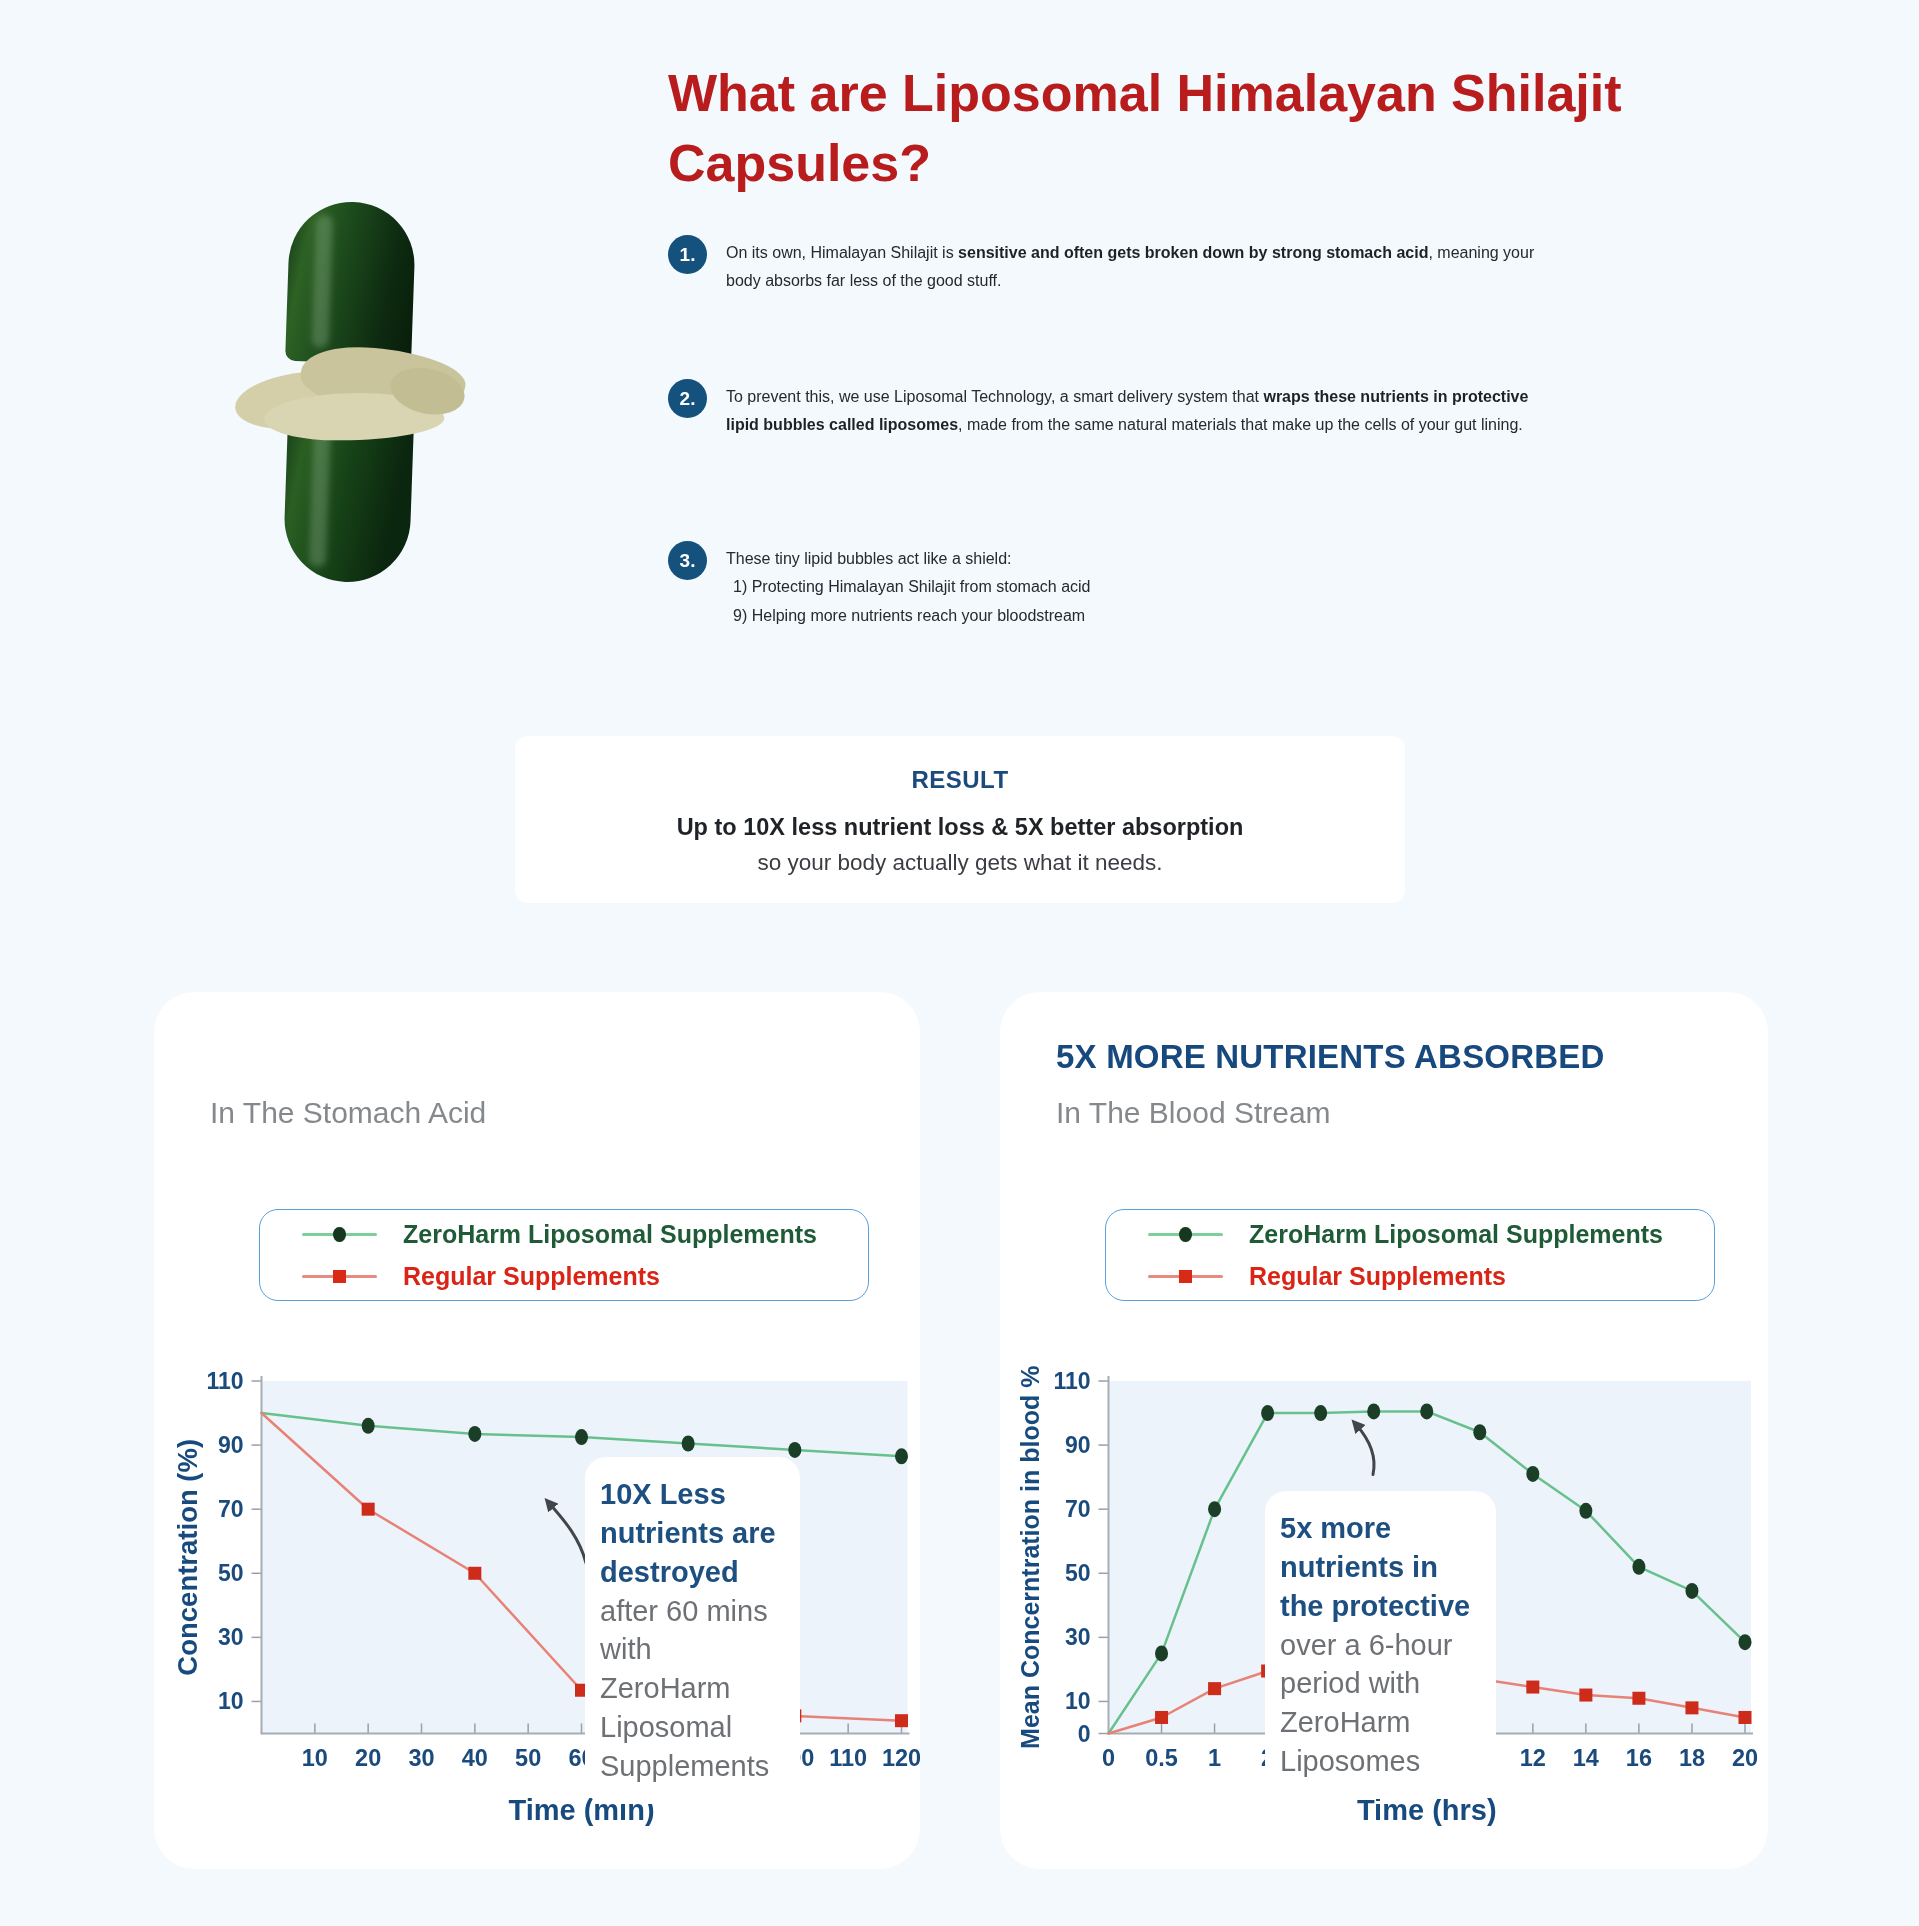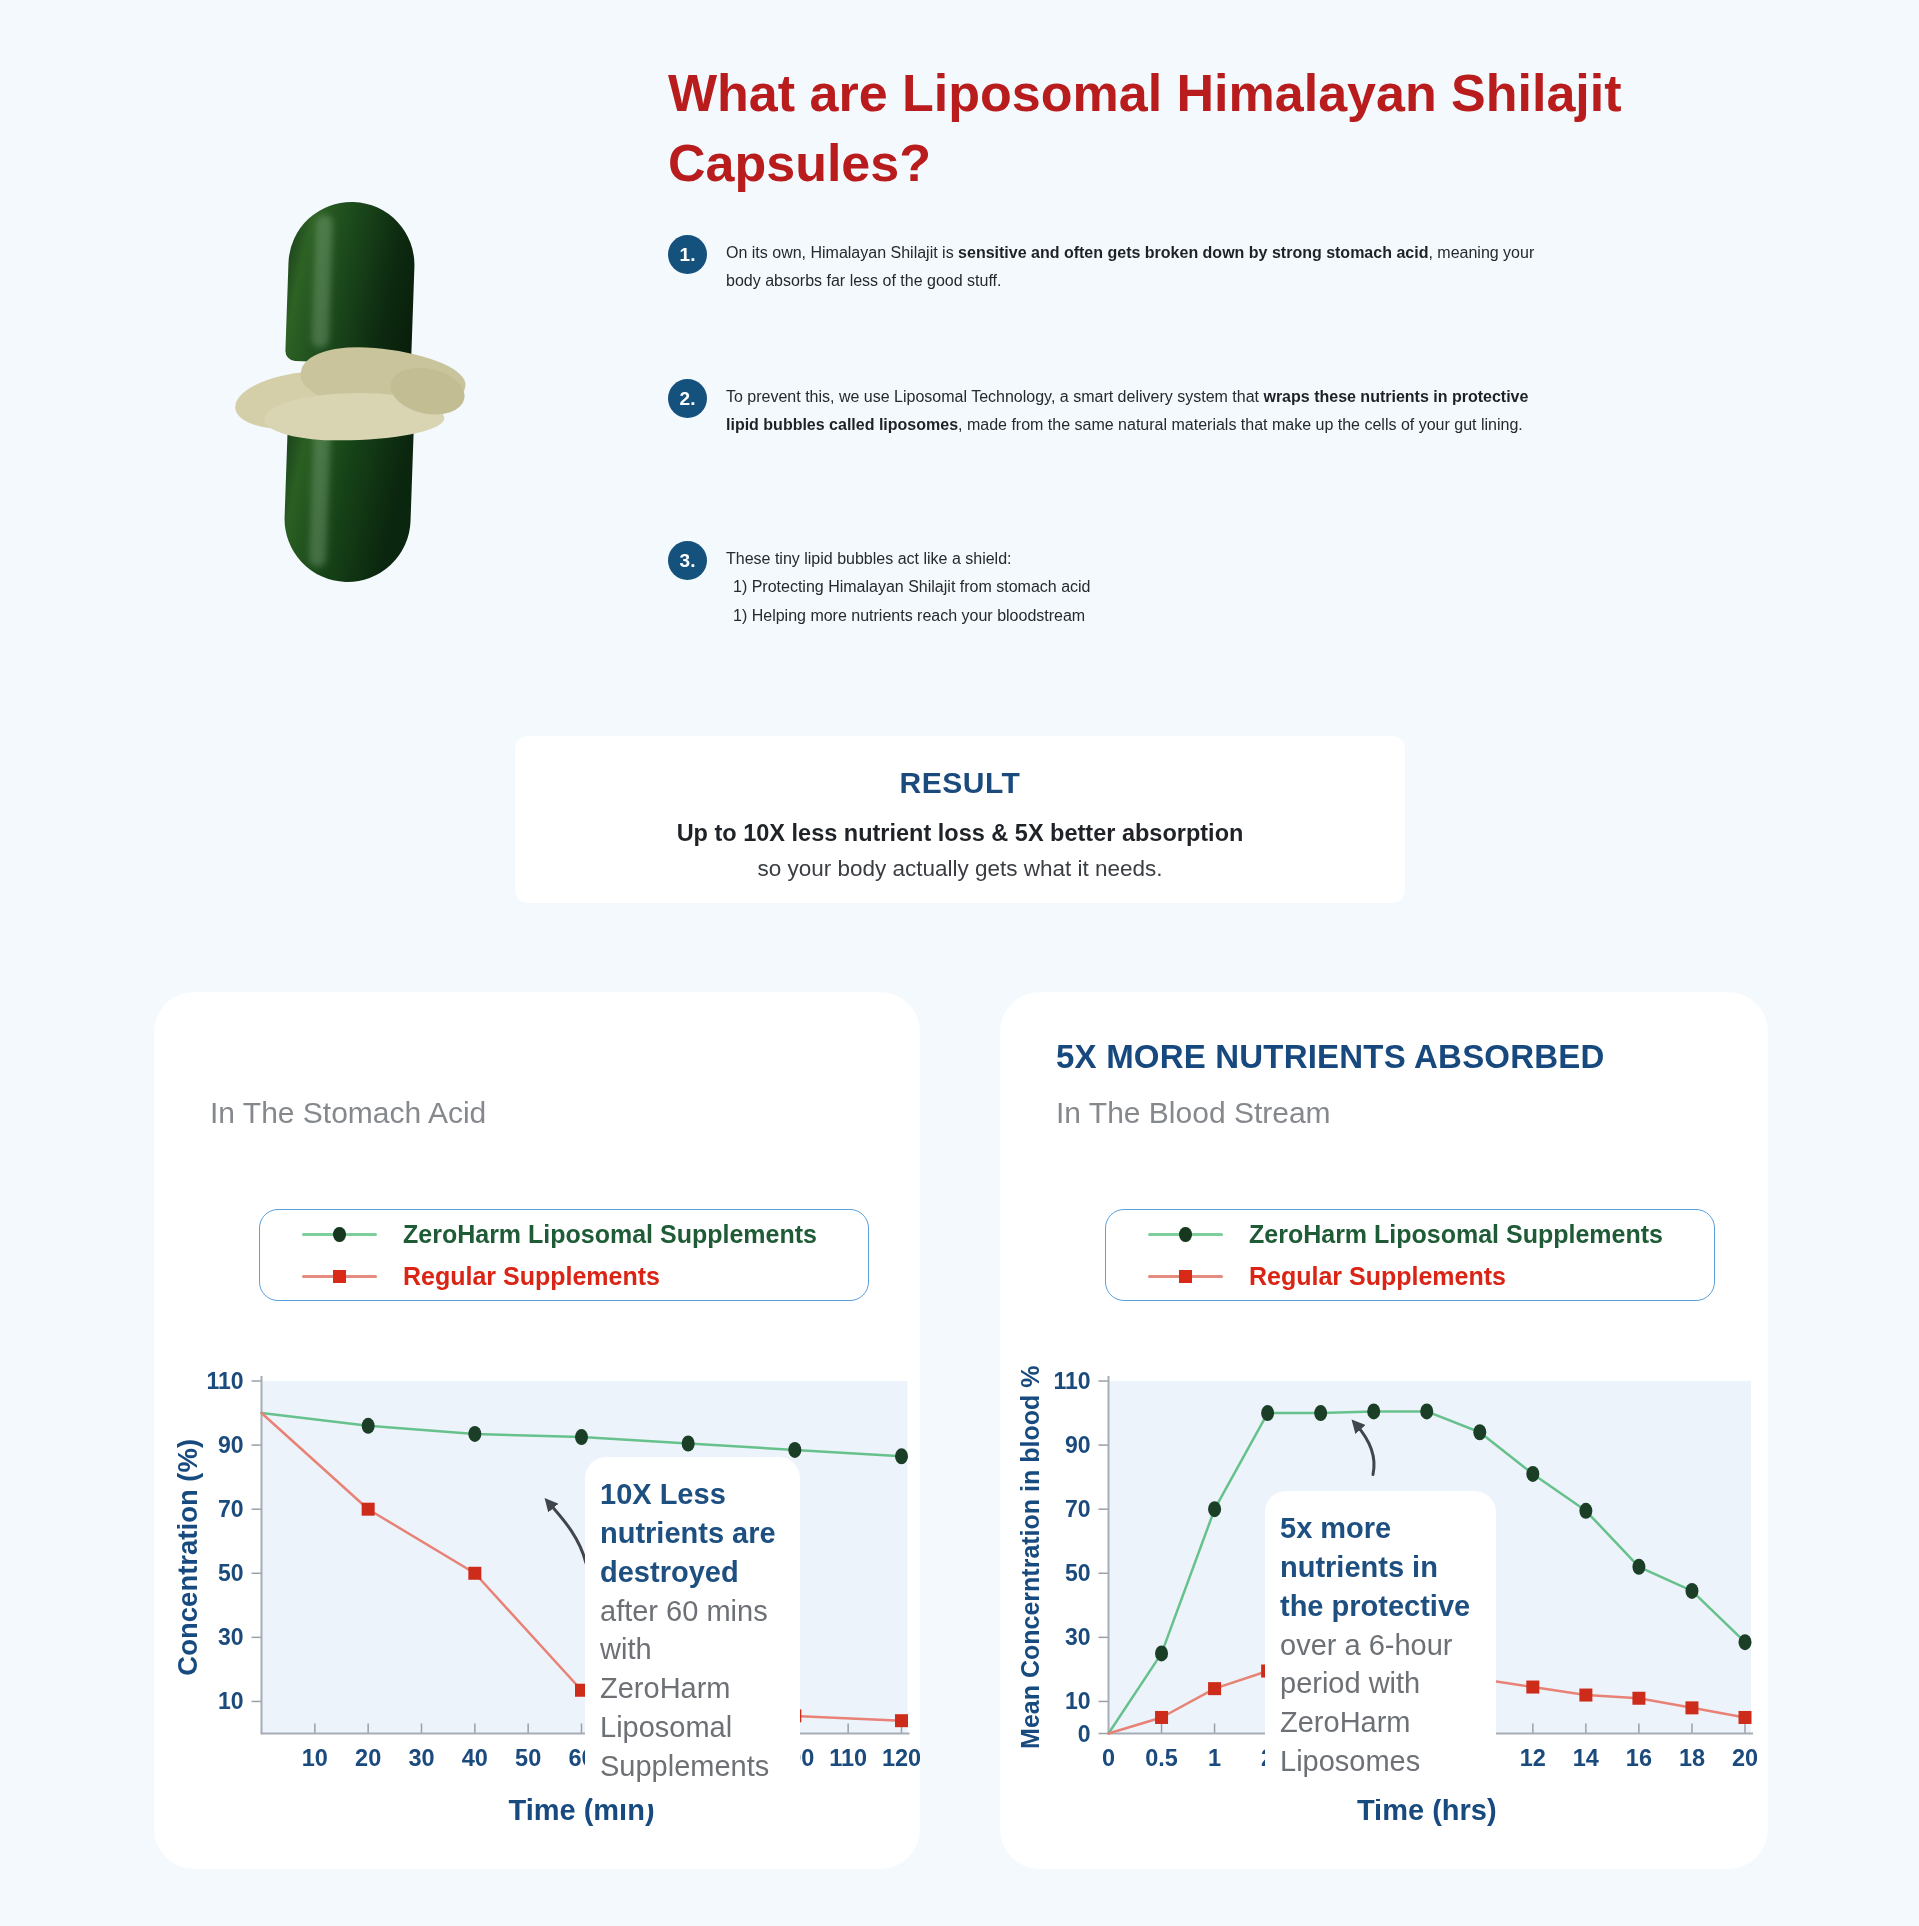--- a/index.html
+++ b/index.html
@@ -48,21 +48,21 @@
   .powder i { position:absolute; display:block; background:#cdc8a0; }
   .powder .p1 { left:0; top:35px; width:150px; height:55px; border-radius:55% 45% 60% 40%/60% 55% 45% 50%; background:#d4cfa9; transform:rotate(-7deg); }
   .powder .p2 { left:65px; top:10px; width:165px; height:65px; border-radius:45% 55% 40% 60%/50% 45% 60% 50%; background:#c9c49b; transform:rotate(4deg); }
   .powder .p3 { left:30px; top:55px; width:180px; height:47px; border-radius:50% 50% 55% 45%/55% 60% 45% 50%; background:#d9d5b2; transform:rotate(-3deg); }
   .powder .p4 { left:155px; top:27.5px; width:75px; height:45px; border-radius:50%; background:#c2bd93; transform:rotate(10deg); }
   
   .result-box {
     position:absolute; left:515px; top:736px; width:890px; height:167px;
     background:#ffffff; border-radius:13px; text-align:center;
   }
-  .result-heading { margin-top:30px; font-size:30px; font-weight:700; color:#1b4a7d; letter-spacing:0.5px; }
+  .result-heading { margin-top:30px; font-size:24px; font-weight:700; color:#1b4a7d; letter-spacing:0.5px; }
   .result-line1 { margin-top:20px; font-size:23.5px; font-weight:700; color:#1f2327; }
   .result-line2 { margin-top:9px; font-size:22.5px; color:#3a3e43; }
   
   .card {
     position:absolute; top:992px; height:877px; background:#ffffff;
     border-radius:40px;
   }
   .card-left  { left:154px;  width:766px; }
   .card-right { left:1000px; width:768px; }
   .card-heading { position:absolute; left:56px; top:46px; font-size:33px; font-weight:700; color:#17497f; letter-spacing:0.2px; }
@@ -115,21 +115,21 @@
     <div class="point point-1">
       <span class="num-circle">1.</span>
       <div class="point-text"><span>On its own, Himalayan Shilajit is </span><span class="b">sensitive and often gets broken down by strong stomach acid</span><span>, meaning your body absorbs far less of the good stuff.</span></div>
     </div>
     <div class="point point-2">
       <span class="num-circle">2.</span>
       <div class="point-text"><span>To prevent this, we use Liposomal Technology, a smart delivery system that </span><span class="b">wraps these nutrients in protective lipid bubbles called liposomes</span><span>, made from the same natural materials that make up the cells of your gut lining.</span></div>
     </div>
     <div class="point point-3">
       <span class="num-circle">3.</span>
-      <div class="point-text"><span>These tiny lipid bubbles act like a shield:</span><div class="subline">1) Protecting Himalayan Shilajit from stomach acid</div><div class="subline">1) Helping more nutrients reach your bloodstream</div></div>
+      <div class="point-text"><span>These tiny lipid bubbles act like a shield:</span><div class="subline">1) Protecting Himalayan Shilajit from stomach acid</div><div class="subline">9) Helping more nutrients reach your bloodstream</div></div>
     </div>
   </div>
 
 <div class="result-box">
   <div class="result-heading">RESULT</div>
   <div class="result-line1">Up to 10X less nutrient loss &amp; 5X better absorption</div>
   <div class="result-line2">so your body actually gets what it needs.</div>
 </div>
 
 <div class="card card-left">

